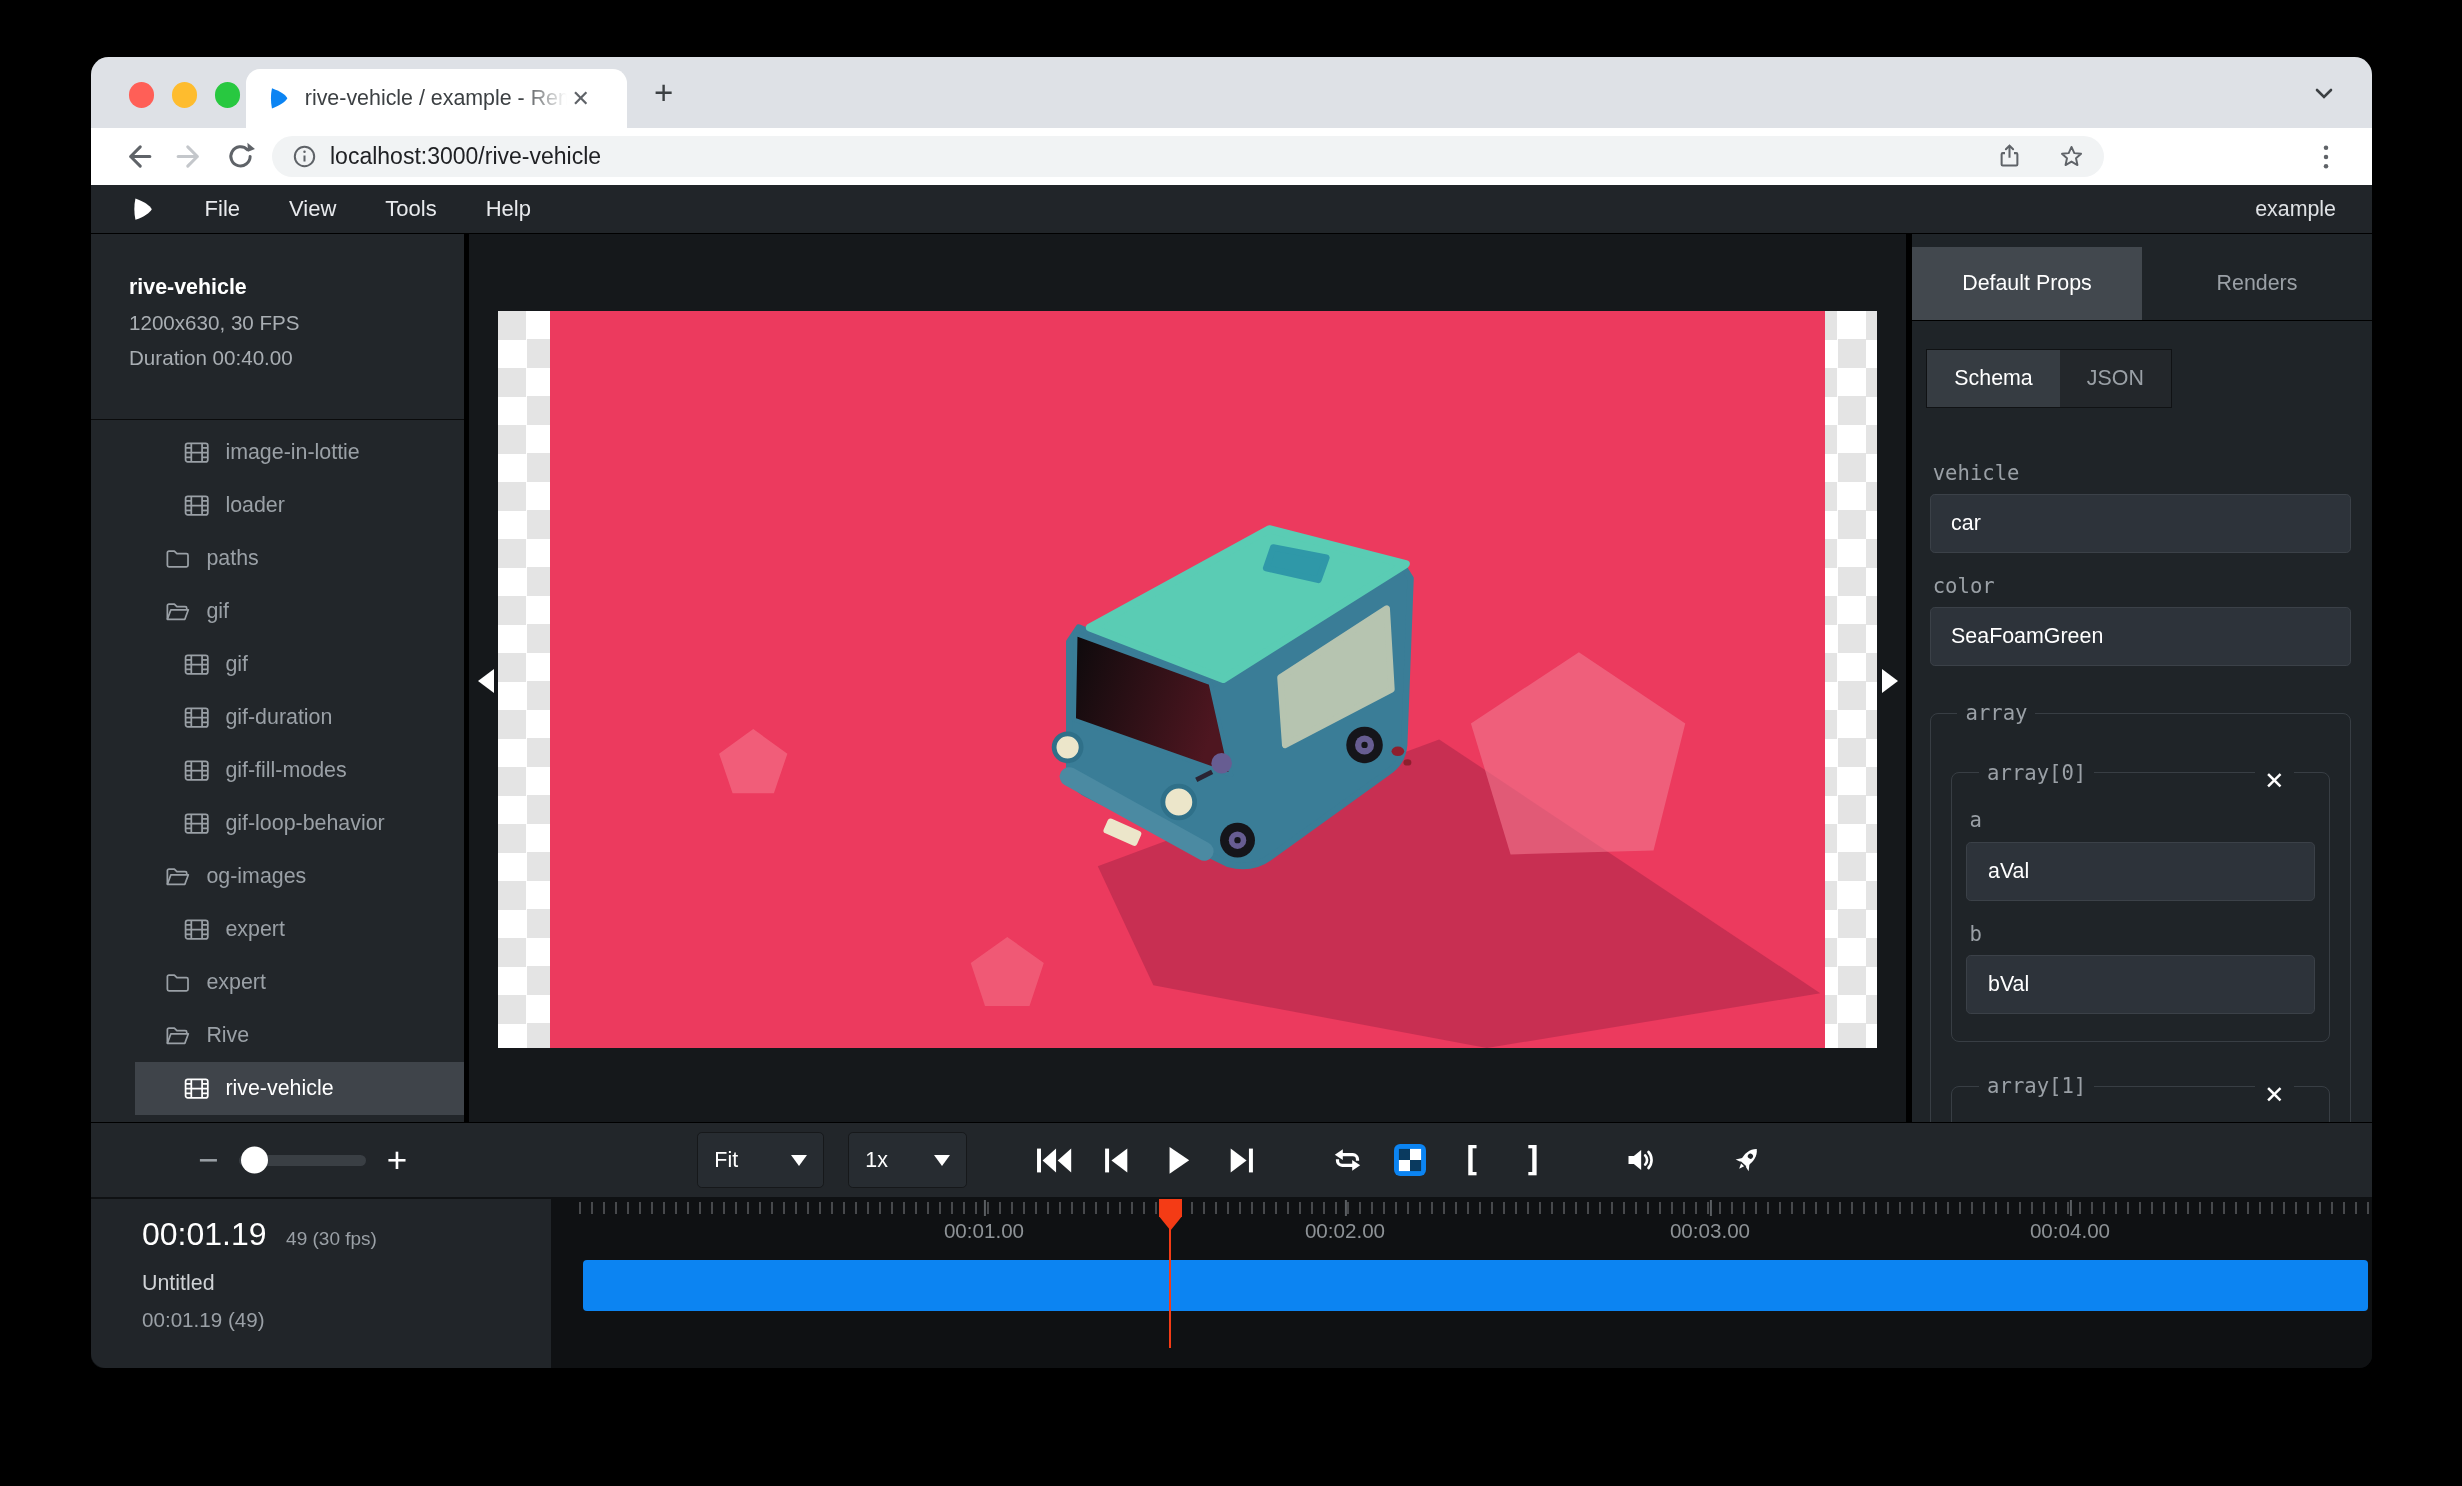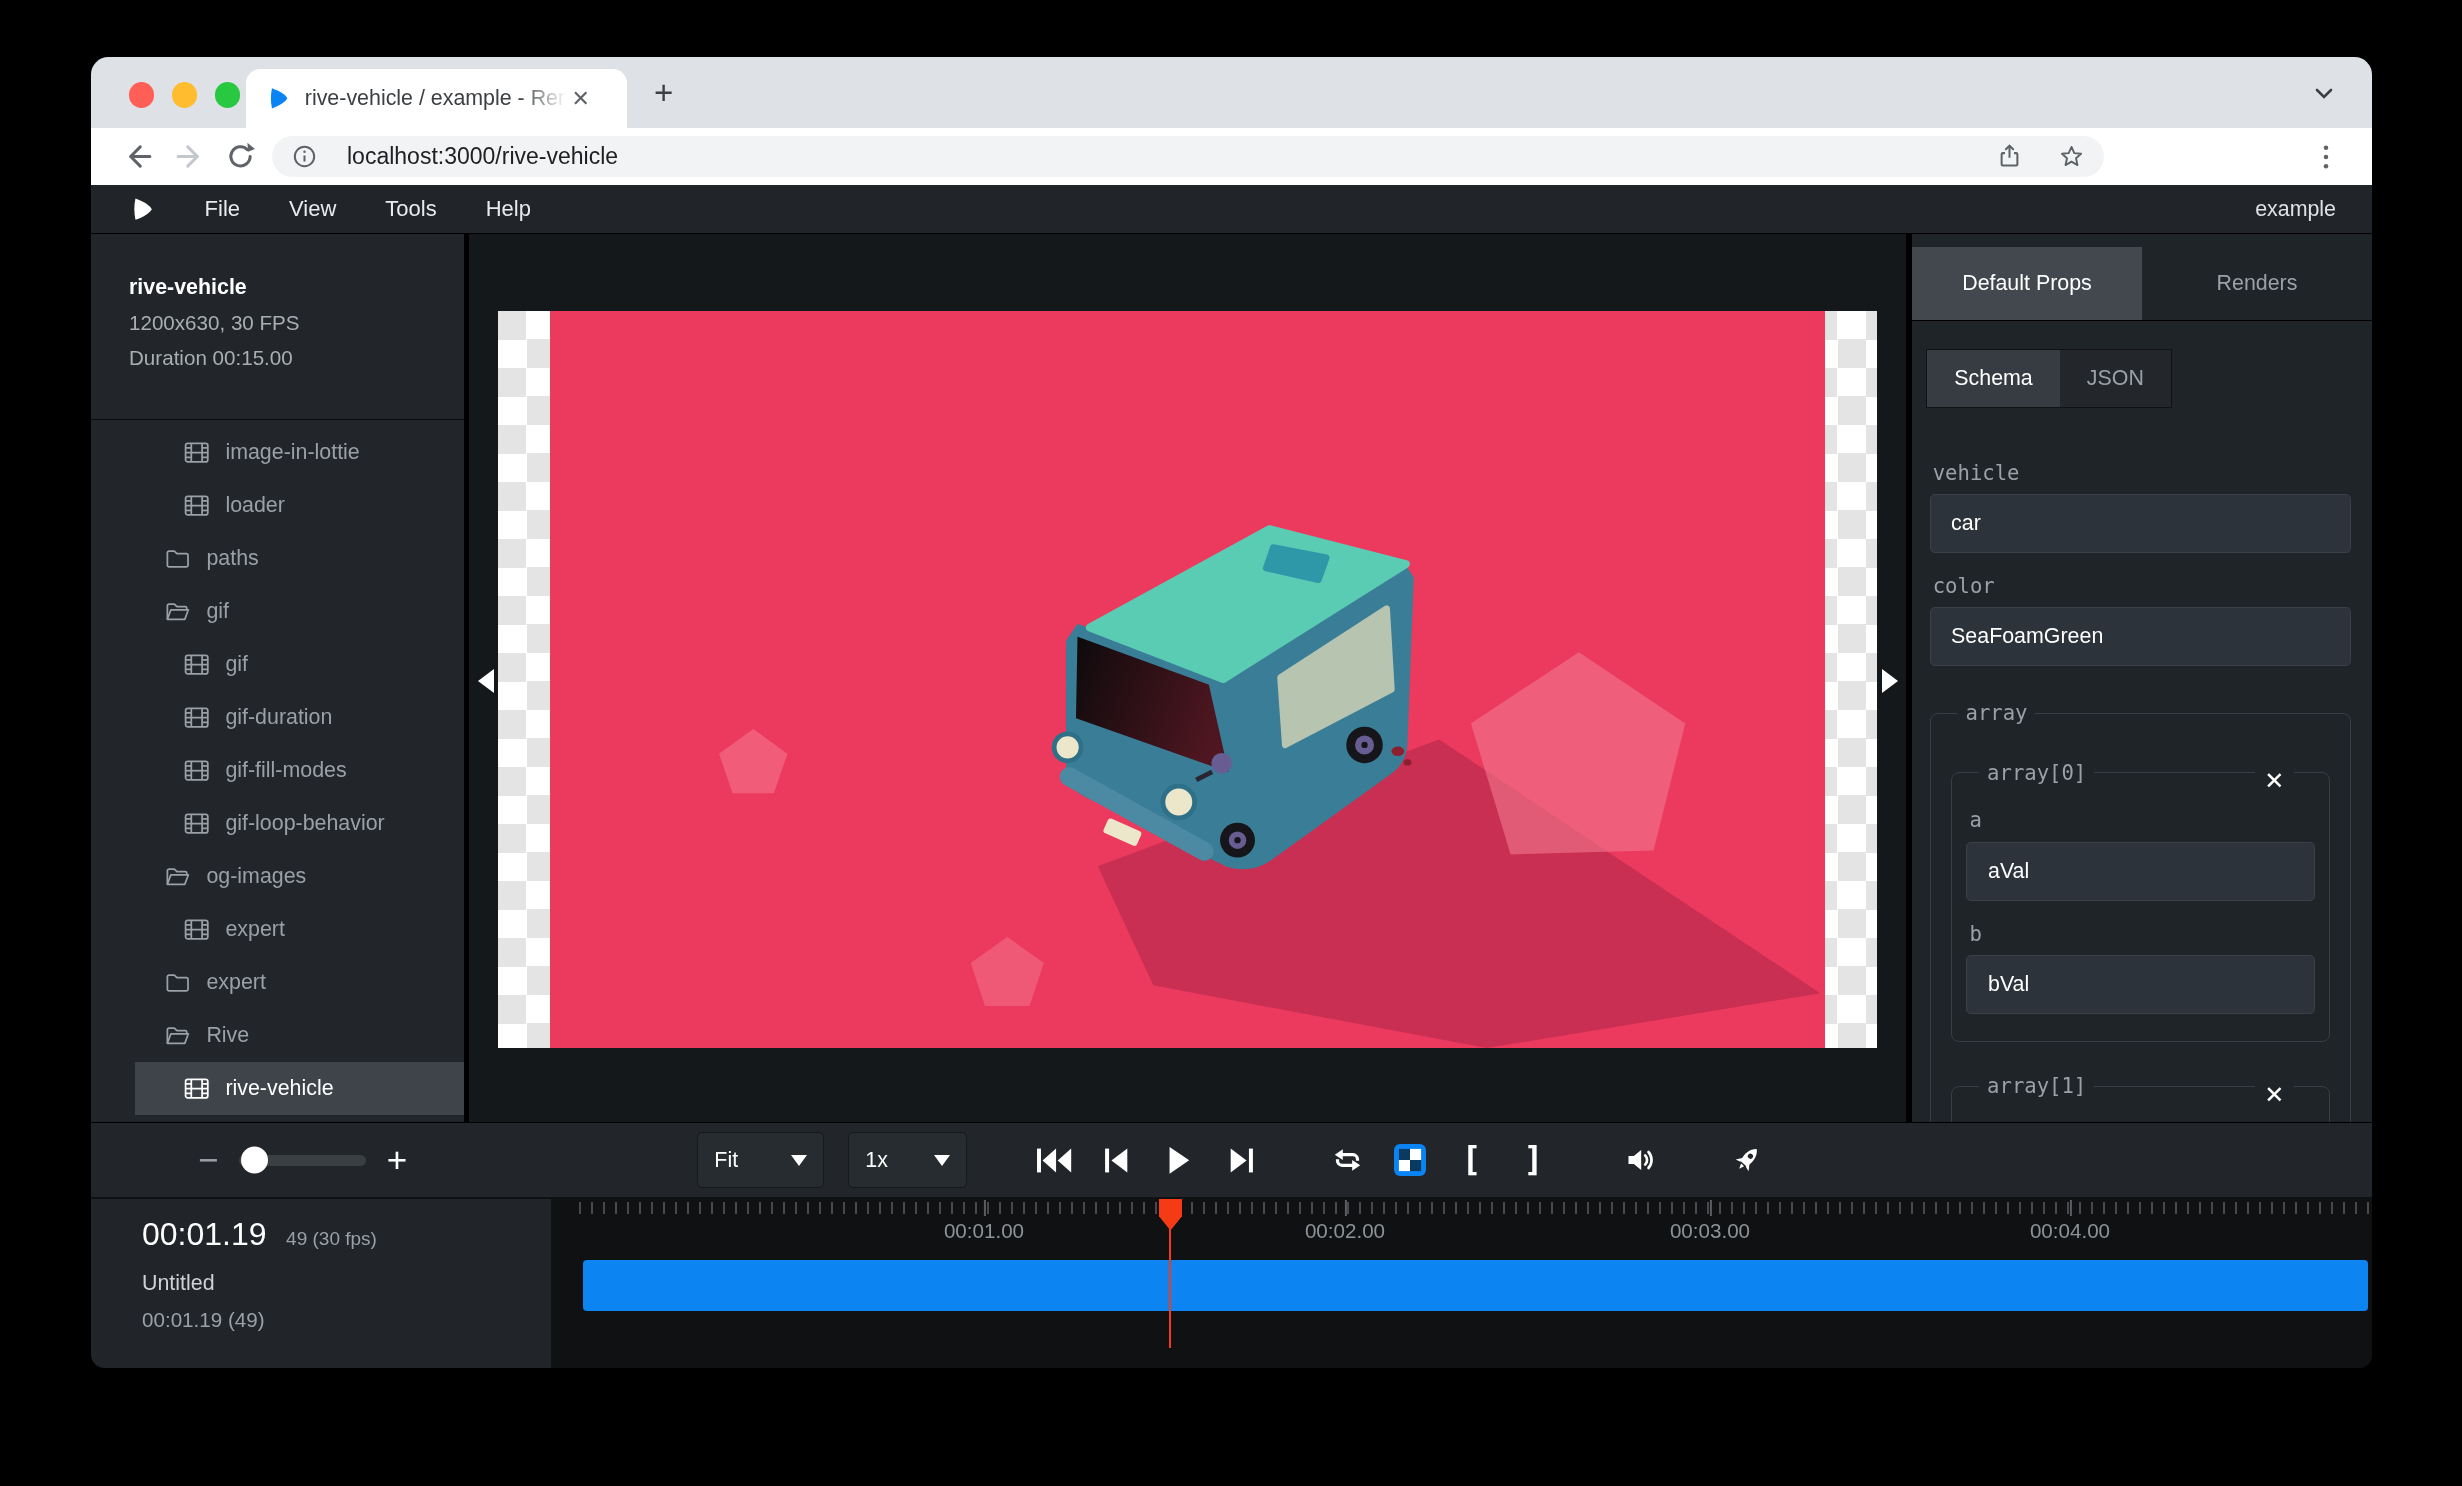--- a/index.html
+++ b/index.html
@@ -18,21 +18,21 @@
   .tab-title { margin-left:14.3px; font-size:21.4px; color:#3c4043; white-space:nowrap; overflow:hidden; width:262px;
     -webkit-mask-image:linear-gradient(90deg,#000 82%,transparent); mask-image:linear-gradient(90deg,#000 82%,transparent); }
   .tab-close { font-size:22px; color:#5f6368; margin-left:4.8px; cursor:default; }
   .newtab { position:absolute; left:563px; top:19px; font-size:33px; font-weight:300; color:#3c4043; line-height:33px; }
   .tabstrip-chevron { position:absolute; right:36px; top:24px; width:24px; height:24px; }
 
   .toolbar { position:relative; height:57px; background:#fff; flex:0 0 auto; display:flex; align-items:center; }
   .navicon { position:absolute; top:12px; width:33px; height:33px; }
   .urlpill { position:absolute; left:181px; top:8px; width:1832px; height:41px; background:#f1f3f4; border-radius:20.6px;
     display:flex; align-items:center; padding:0 19px; }
-  .url-text { font-size:23px; color:#202124; margin-left:29px; flex:1; }
+  .url-text { font-size:23px; color:#202124; margin-left:12px; flex:1; }
   .pill-ic { width:27px; height:27px; flex:0 0 auto; }
   .menu3dot { position:absolute; right:30px; top:12.7px; width:32px; height:32px; }
 
   .menubar { height:49px; background:#212529; border-bottom:1.6px solid #000; display:flex; align-items:center; flex:0 0 auto; }
   .menubar .logo { width:28.6px; height:28.6px; margin-left:36px; }
   .menu-item { color:#e8eaed; font-size:22px; margin-left:49px; }
   .menubar-right { margin-left:auto; margin-right:36px; color:#dfe2e5; font-size:21.4px; }
 
   
   .main { flex:1 1 auto; display:flex; min-height:0; }
@@ -209,21 +209,21 @@
     <span class="menu-item">Help</span>
     <span class="menubar-right">example</span>
   </div>
 
   <div class="main">
 
     <div class="sidebar">
       <div class="sb-head">
         <div class="sb-title">rive-vehicle</div>
         <div class="sb-meta">1200x630, 30 FPS</div>
-        <div class="sb-meta">Duration 00:15.00</div>
+        <div class="sb-meta">Duration 00:40.00</div>
       </div>
       <div class="sb-list">
         <div class="sb-item ind1">
             <svg class="ic" viewBox="0 0 32 32" width="25.4" height="25.4">
               <use href="#sym-film"></use>
             </svg>
             <span>image-in-lottie</span>
           </div>
         <div class="sb-item ind1">
             <svg class="ic" viewBox="0 0 32 32" width="25.4" height="25.4">

